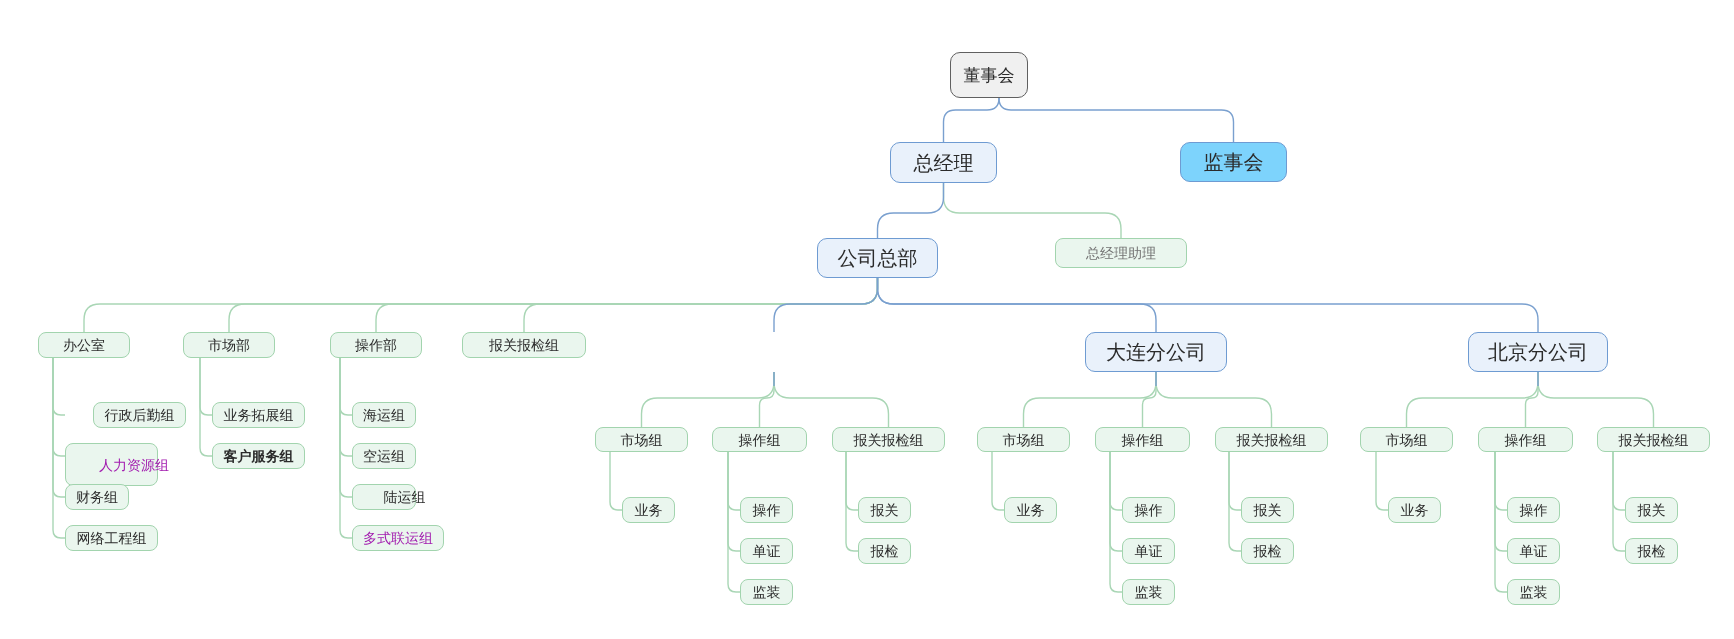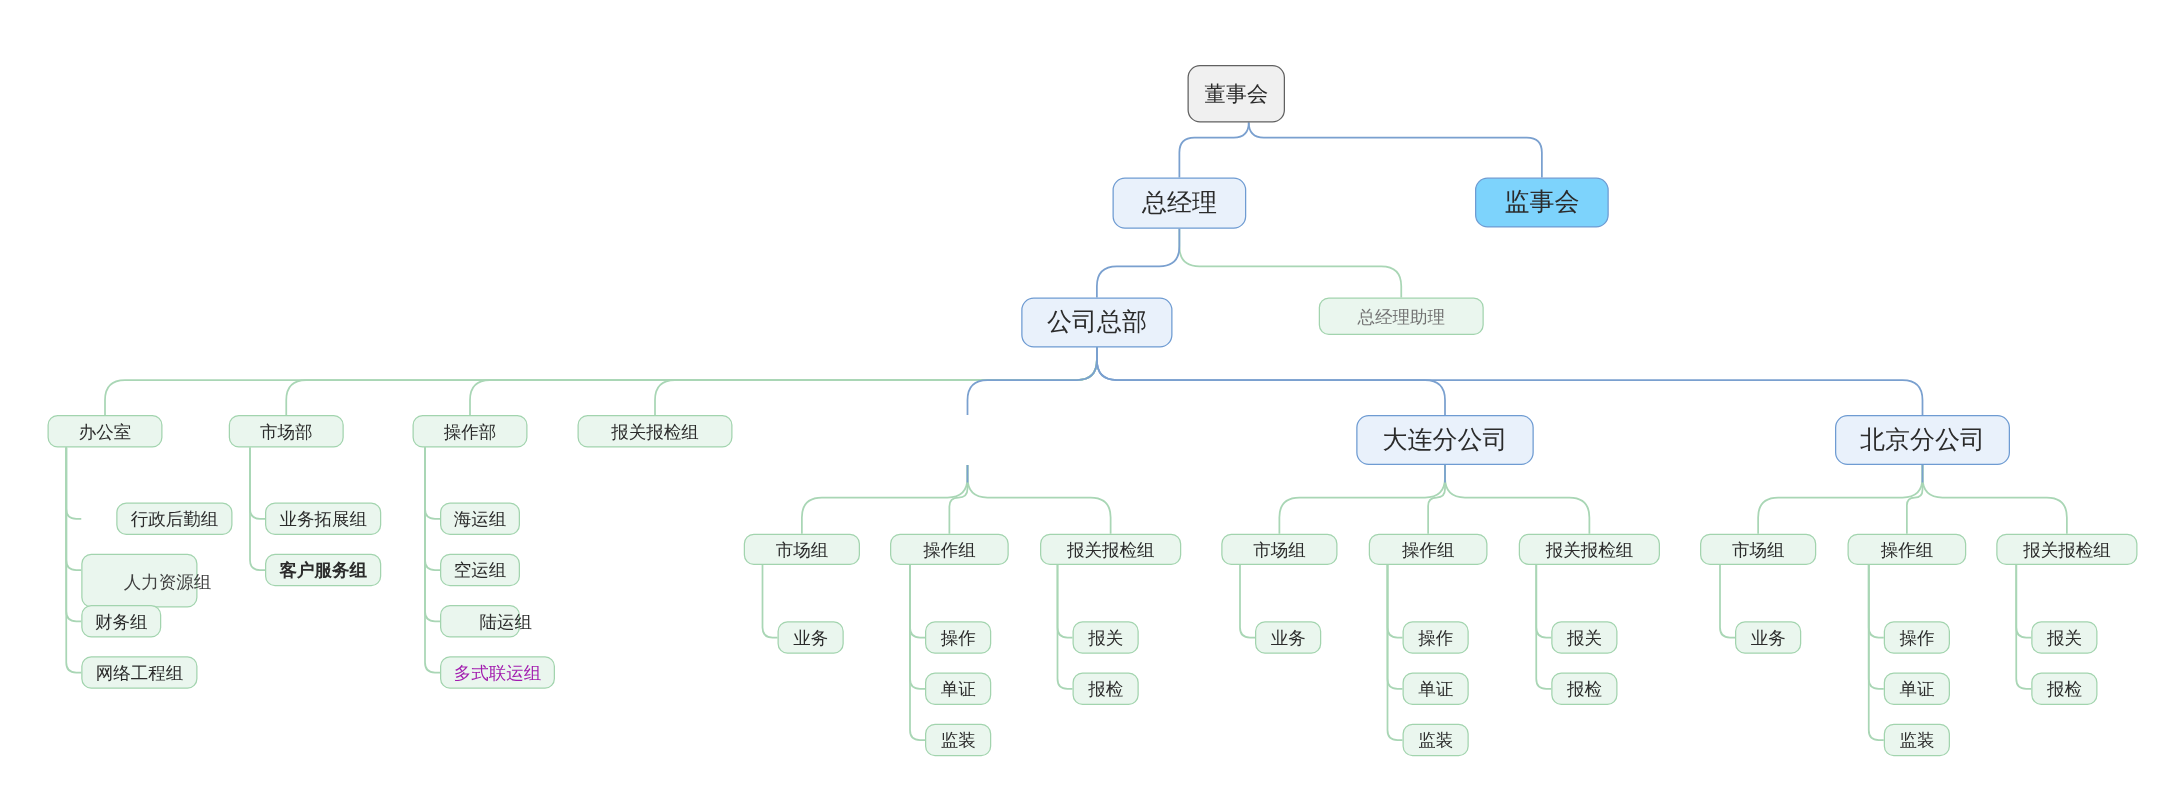--- a/index.html
+++ b/index.html
@@ -85,21 +85,21 @@
     <div class="node style-blue" style="left: 1180px; top: 142px; width: 107px; height: 40px; background: #7dd3fc; border-color: rgb(110, 155, 210); color: rgb(43, 43, 43);">监事会</div>
     <div class="node style-blue" style="left: 817px; top: 238px; width: 121px; height: 40px; background: rgb(233, 241, 251); border-color: rgb(110, 155, 210); color: rgb(43, 43, 43);">公司总部</div>
     <div class="node style-green" style="left: 1055px; top: 238px; width: 132px; height: 30px; background: rgb(234, 246, 238); border-color: rgb(162, 212, 174); color: #737373;">总经理助理</div>
     <div class="node style-green" style="left: 38px; top: 332px; width: 92px; height: 26px; background: rgb(234, 246, 238); border-color: rgb(162, 212, 174); color: rgb(43, 43, 43);">办公室</div>
     <div class="node style-green" style="left: 183px; top: 332px; width: 92px; height: 26px; background: rgb(234, 246, 238); border-color: rgb(162, 212, 174); color: rgb(43, 43, 43);">市场部</div>
     <div class="node style-green" style="left: 330px; top: 332px; width: 92px; height: 26px; background: rgb(234, 246, 238); border-color: rgb(162, 212, 174); color: rgb(43, 43, 43);">操作部</div>
     <div class="node style-green" style="left: 462px; top: 332px; width: 124px; height: 26px; background: rgb(234, 246, 238); border-color: rgb(162, 212, 174); color: rgb(43, 43, 43);">报关报检组</div>
     <div class="node style-blue" style="left: 1085px; top: 332px; width: 142px; height: 40px; background: rgb(233, 241, 251); border-color: rgb(110, 155, 210); color: rgb(43, 43, 43);">大连分公司</div>
     <div class="node style-blue" style="left: 1468px; top: 332px; width: 140px; height: 40px; background: rgb(233, 241, 251); border-color: rgb(110, 155, 210); color: rgb(43, 43, 43);">北京分公司</div>
     <div class="node style-green" style="left: 65px; top: 402px; width: 93px; height: 26px; background: rgb(234, 246, 238); border-color: rgb(162, 212, 174); color: rgb(43, 43, 43); margin-left: 28px;">行政后勤组</div>
-    <div class="node style-green" style="left: 65px; top: 443px; width: 93px; height: 43px; background: rgb(234, 246, 238); border-color: rgb(162, 212, 174); color: #404040; padding-left: 45px;">人力资源组</div>
+    <div class="node style-green" style="left: 65px; top: 443px; width: 93px; height: 43px; background: rgb(234, 246, 238); border-color: rgb(162, 212, 174); color: #a21caf; padding-left: 45px;">人力资源组</div>
     <div class="node style-green" style="left: 65px; top: 484px; width: 64px; height: 26px; background: rgb(234, 246, 238); border-color: rgb(162, 212, 174); color: rgb(43, 43, 43);">财务组</div>
     <div class="node style-green" style="left: 65px; top: 525px; width: 93px; height: 26px; background: rgb(234, 246, 238); border-color: rgb(162, 212, 174); color: rgb(43, 43, 43);">网络工程组</div>
     <div class="node style-green" style="left: 212px; top: 402px; width: 93px; height: 26px; background: rgb(234, 246, 238); border-color: rgb(162, 212, 174); color: rgb(43, 43, 43);">业务拓展组</div>
     <div class="node style-green" style="left: 212px; top: 443px; width: 93px; height: 26px; background: rgb(234, 246, 238); border-color: rgb(162, 212, 174); color: rgb(43, 43, 43); font-weight: bold;">客户服务组</div>
     <div class="node style-green" style="left: 352px; top: 402px; width: 64px; height: 26px; background: rgb(234, 246, 238); border-color: rgb(162, 212, 174); color: rgb(43, 43, 43);">海运组</div>
     <div class="node style-green" style="left: 352px; top: 443px; width: 64px; height: 26px; background: rgb(234, 246, 238); border-color: rgb(162, 212, 174); color: rgb(43, 43, 43);">空运组</div>
     <div class="node style-green" style="left: 352px; top: 484px; width: 64px; height: 26px; background: rgb(234, 246, 238); border-color: rgb(162, 212, 174); color: rgb(43, 43, 43); padding-left: 41px;">陆运组</div>
     <div class="node style-green" style="left: 352px; top: 525px; width: 92px; height: 26px; background: rgb(234, 246, 238); border-color: rgb(162, 212, 174); color: #a21caf;">多式联运组</div>
     <div class="node style-green" style="left: 595px; top: 427px; width: 93px; height: 25px; background: rgb(234, 246, 238); border-color: rgb(162, 212, 174); color: rgb(43, 43, 43);">市场组</div>
     <div class="node style-green" style="left: 712px; top: 427px; width: 95px; height: 25px; background: rgb(234, 246, 238); border-color: rgb(162, 212, 174); color: rgb(43, 43, 43);">操作组</div>

